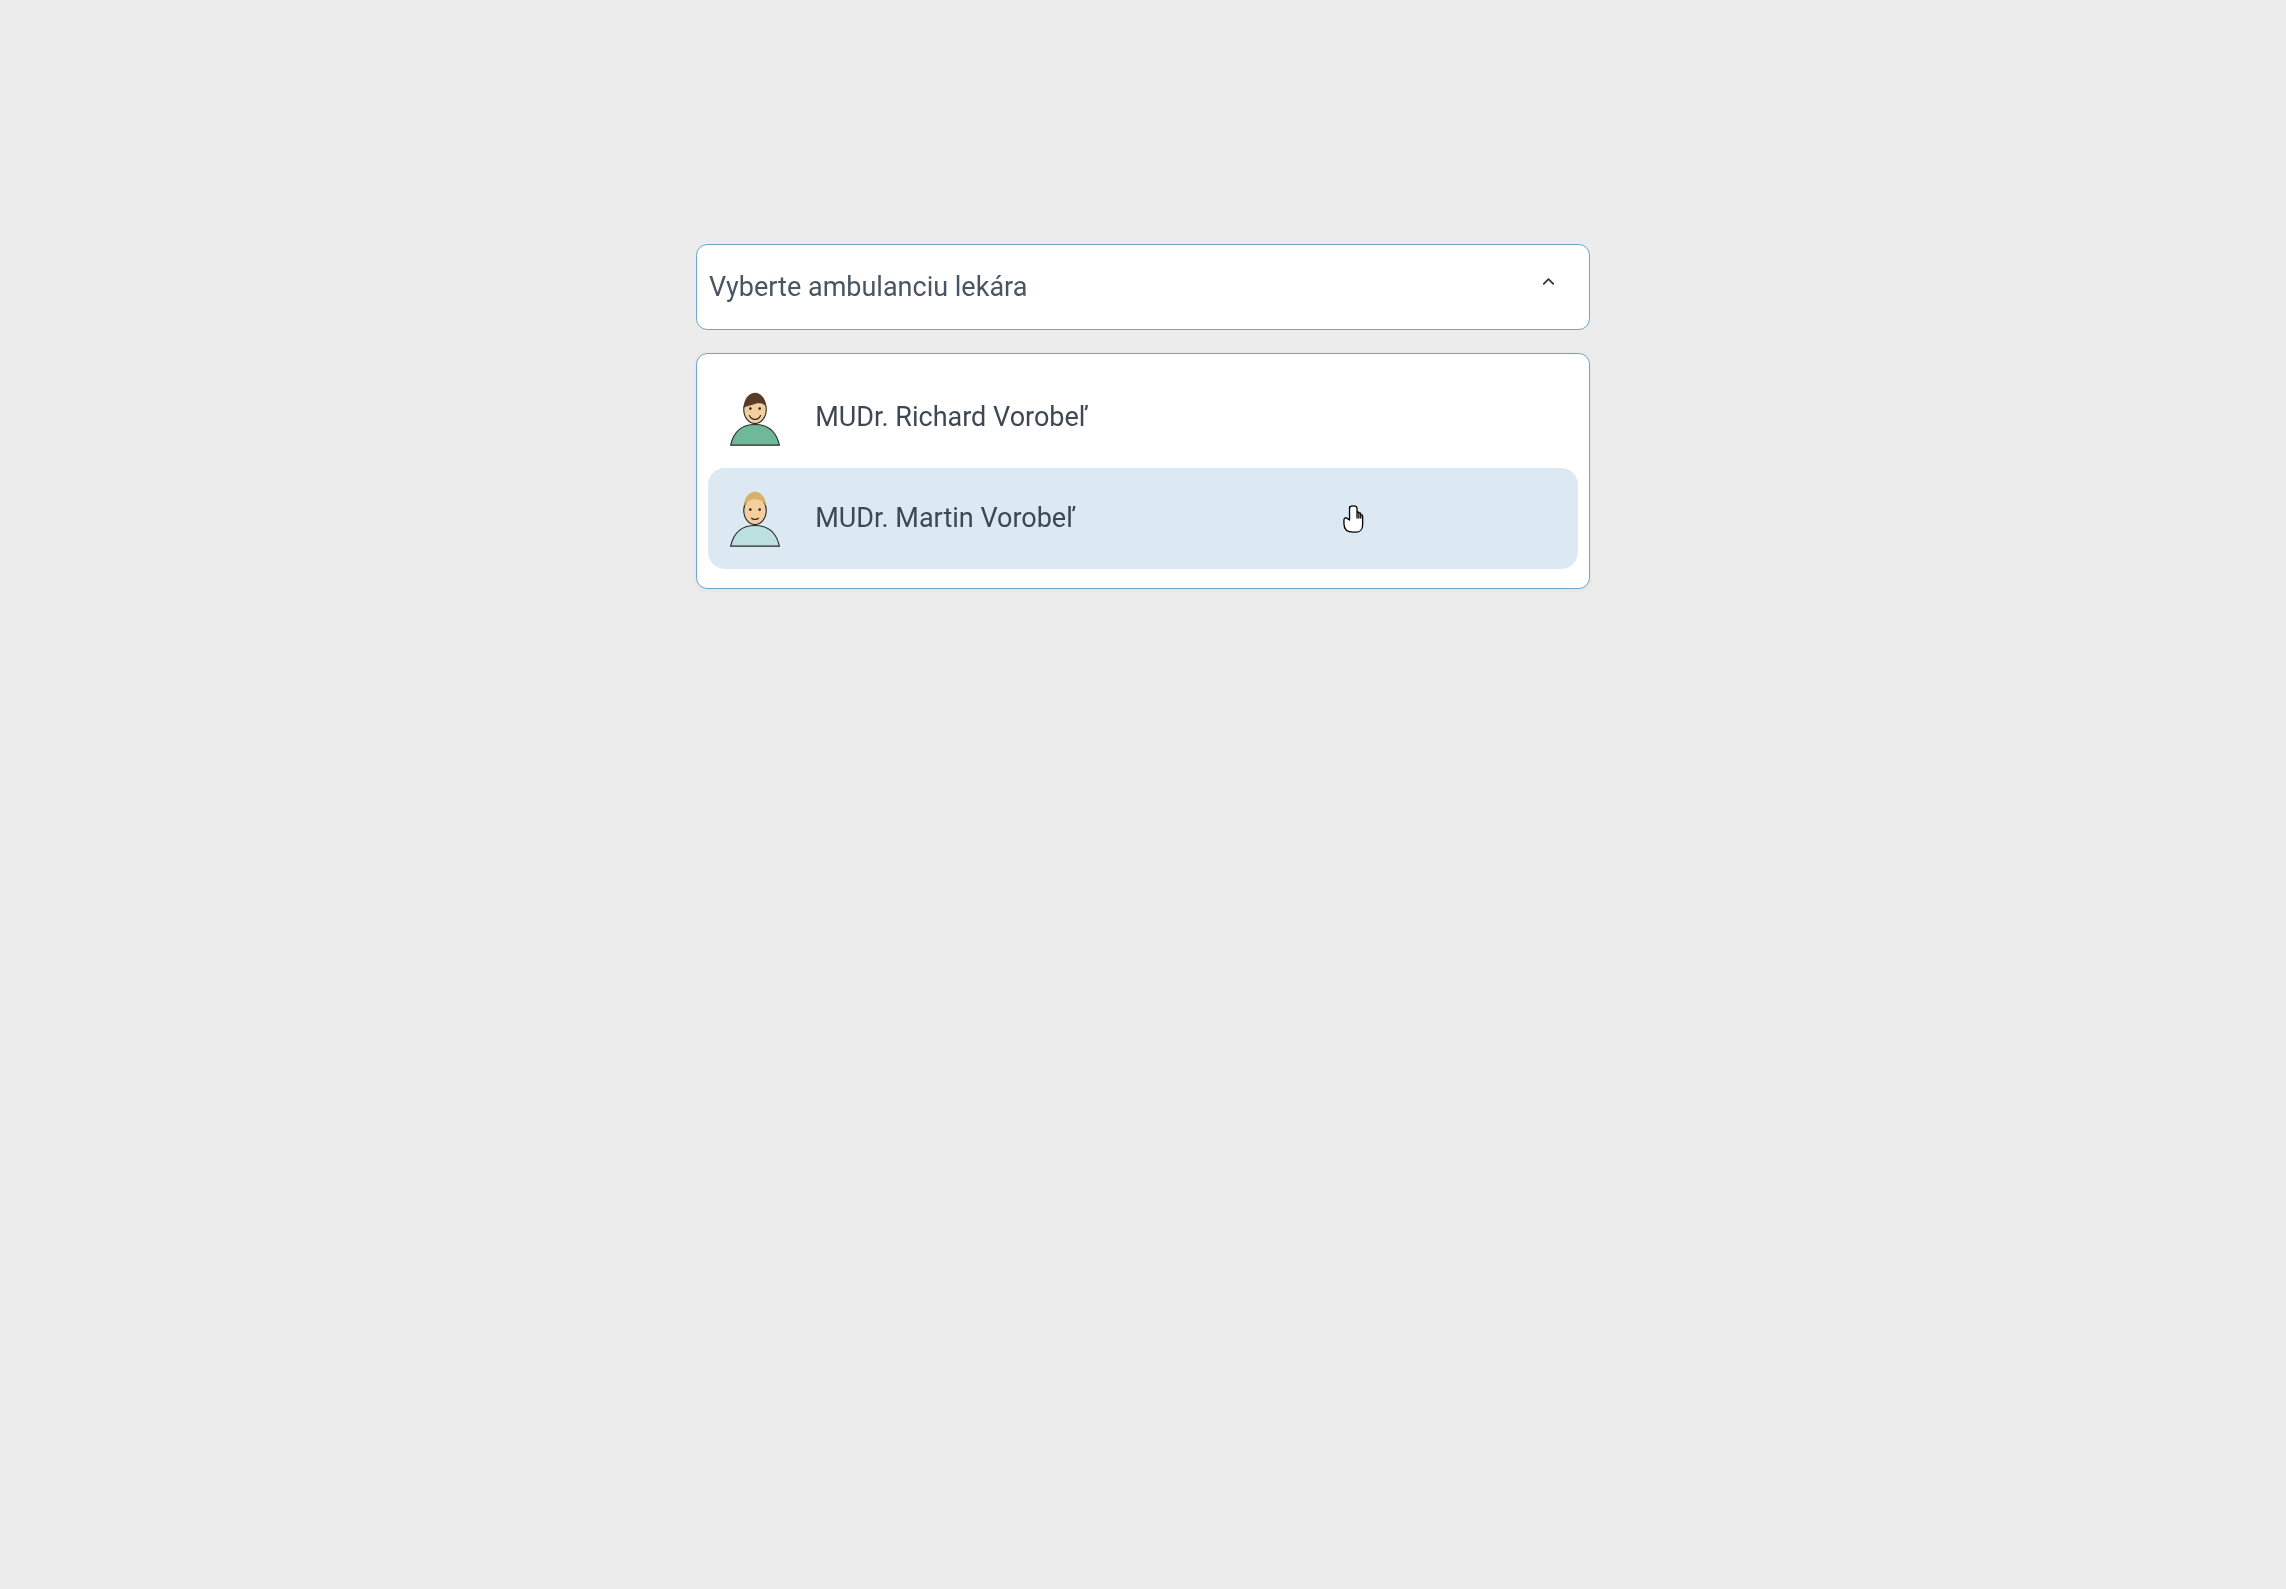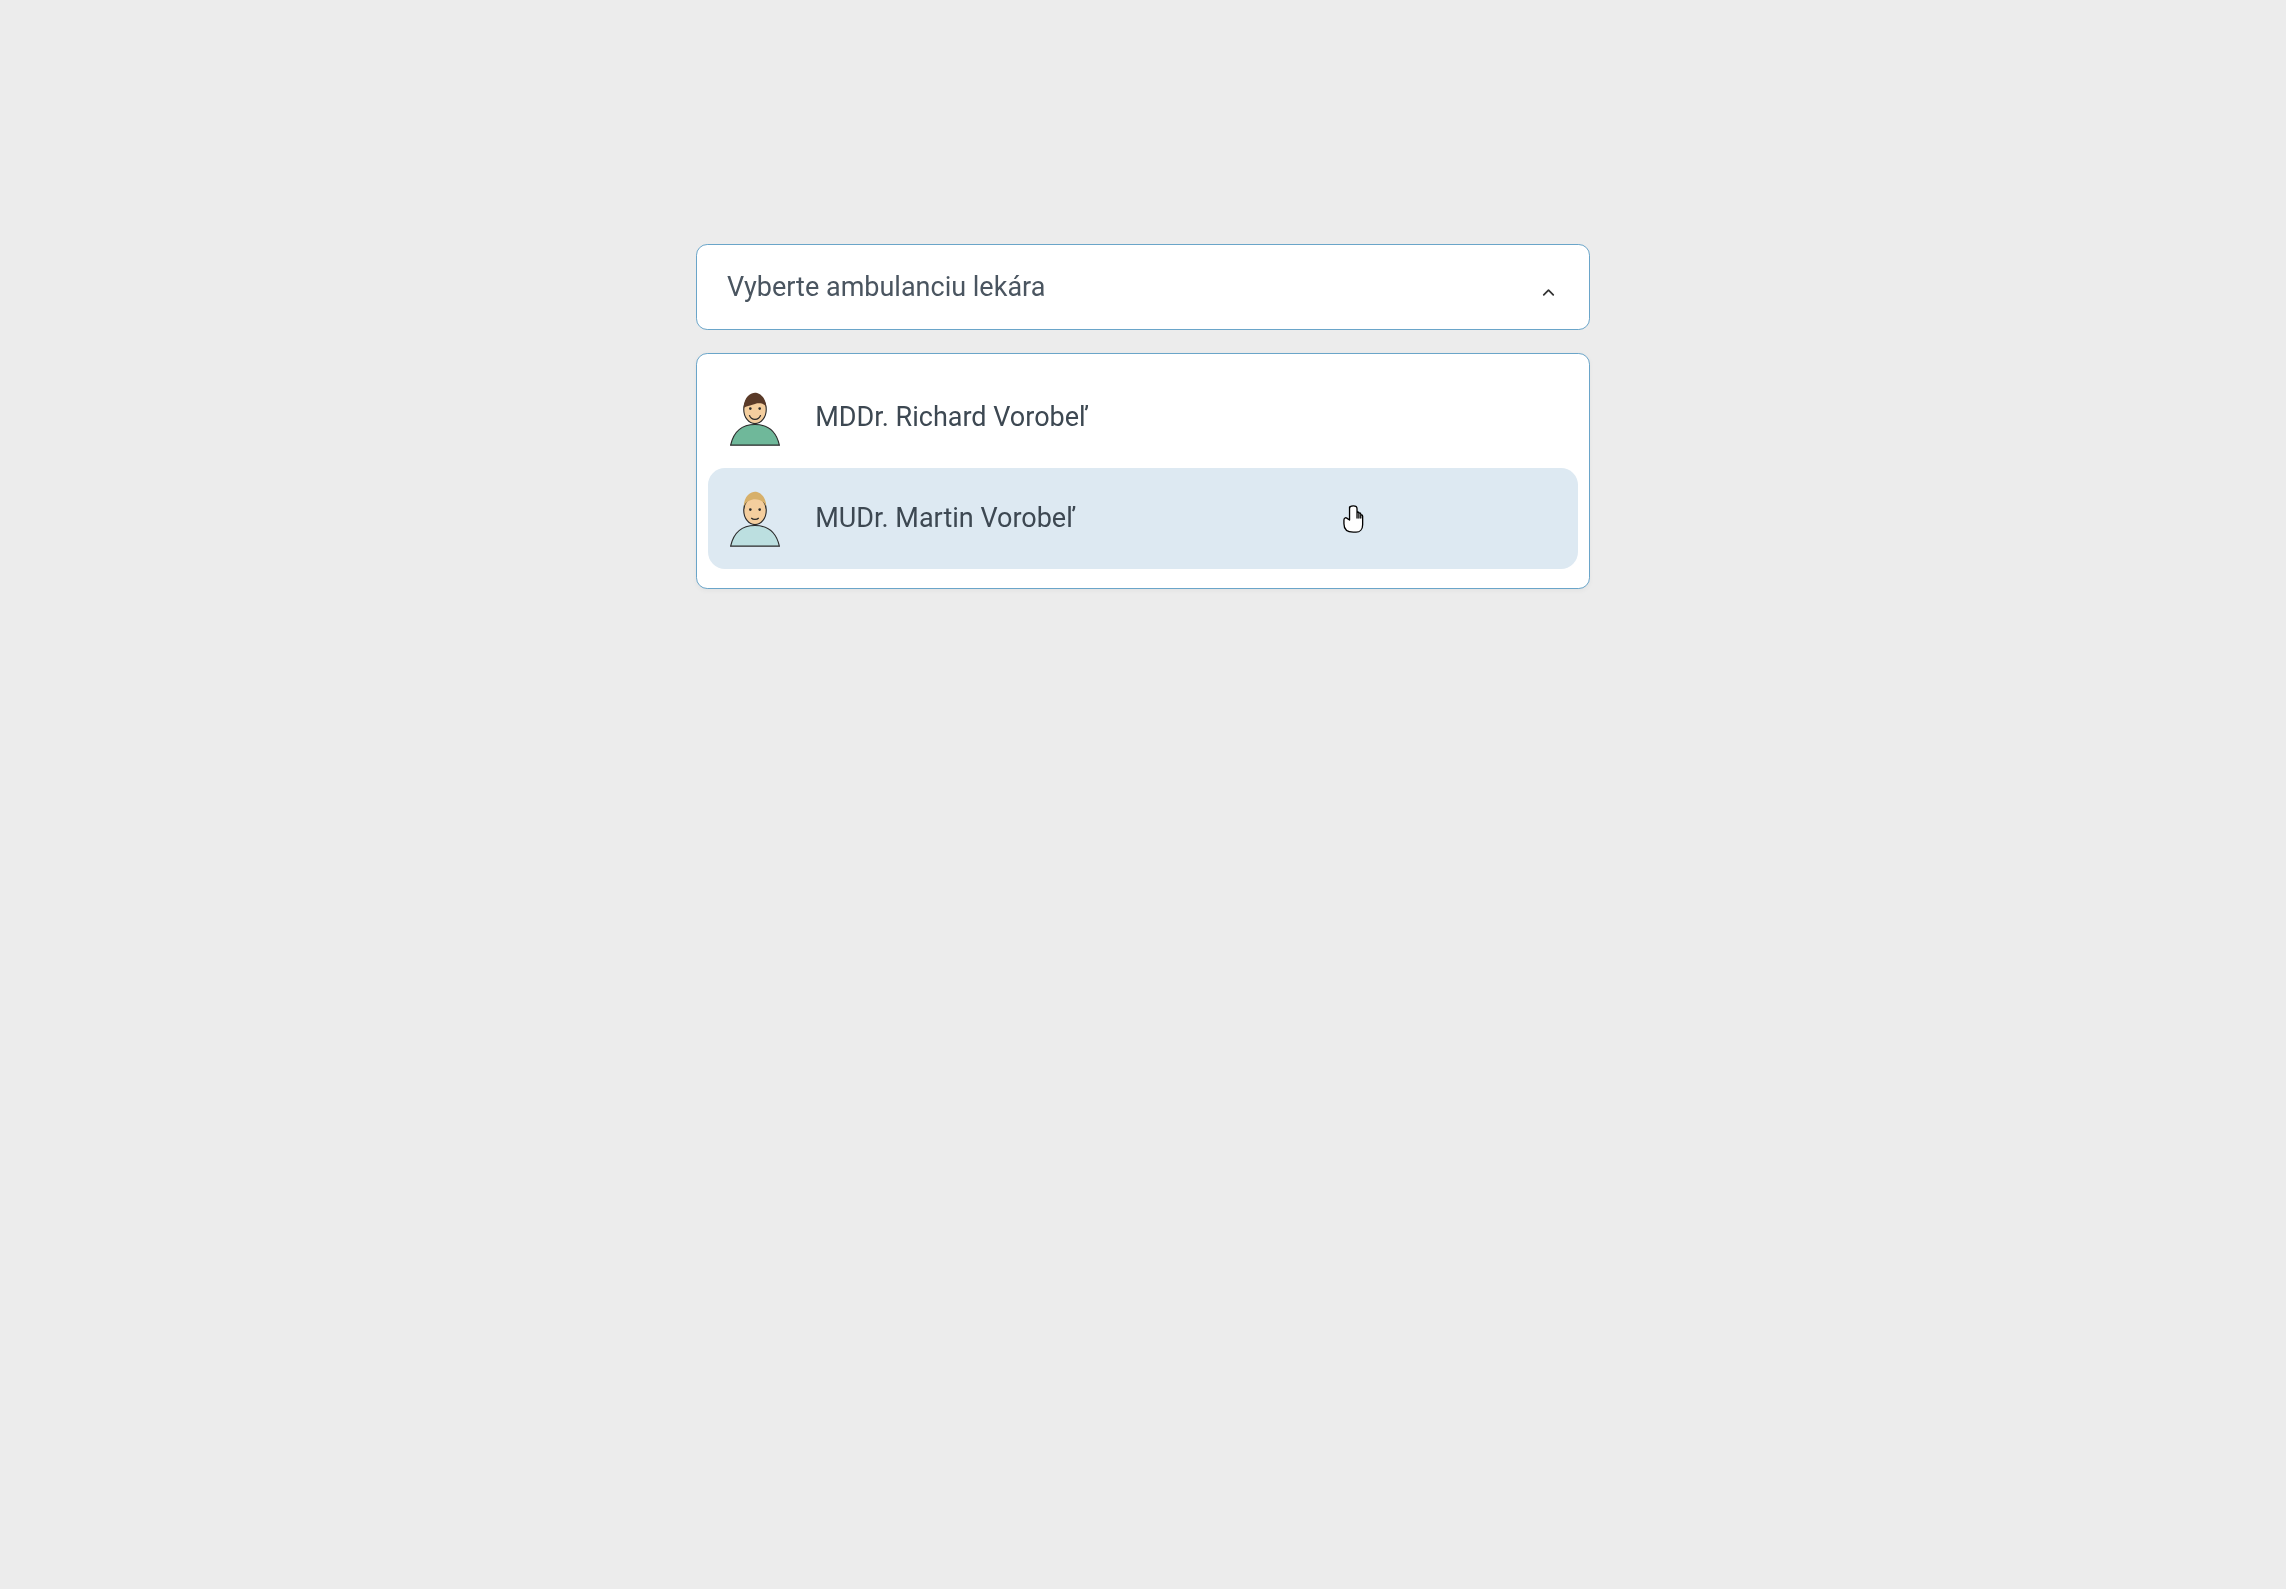--- a/index.html
+++ b/index.html
@@ -12,23 +12,23 @@
     align-items: flex-start;
     padding-top: 244px;
   }
   .container {
     width: 894px;
   }
   .dropdown-header {
     background: #ffffff;
     border: 0.9px solid #6aa5c9;
     border-radius: 11.2px;
-    padding: 26px 30px 26px 30px;
+    padding: 26px 30px 26px 12px;
     display: flex;
-    align-items: flex-end;
+    align-items: flex-start;
     justify-content: space-between;
     cursor: pointer;
     margin-bottom: 22.5px;
   }
   .dropdown-label {
     font-size: 27px;
     color: #4a5560;
     font-weight: 400;
   }
   .chevron {
@@ -100,21 +100,21 @@
         <svg viewBox="0 0 64 64">
           <path d="M6 62 C10 44 22 40 32 40 C42 40 54 44 58 62 Z" fill="#6fb89a"></path>
           <path d="M6 62 C10 44 22 40 32 40 C42 40 54 44 58 62 Z" fill="none" stroke="#2a2a2a" stroke-width="1.2"></path>
           <ellipse cx="32" cy="24" rx="12" ry="15" fill="#f4ce9e" stroke="#2a2a2a" stroke-width="1.2"></ellipse>
           <path d="M20 22 C20 10 28 6 32 6 C36 6 44 10 44 22 C44 20 40 16 32 18 C24 20 20 22 20 22 Z" fill="#5a3a28"></path>
           <path d="M26 30 C28 36 36 36 38 30" fill="none" stroke="#2a2a2a" stroke-width="1.4"></path>
           <circle cx="27" cy="23" r="1.4" fill="#2a2a2a"></circle>
           <circle cx="37" cy="23" r="1.4" fill="#2a2a2a"></circle>
         </svg>
       </span>
-      <span class="option-label">MDDr. Richard Vorobeľ</span>
+      <span class="option-label">MUDr. Richard Vorobeľ</span>
     </div>
 
     <div class="option hover">
       <span class="avatar">
         <svg viewBox="0 0 64 64">
           <path d="M6 62 C10 44 22 40 32 40 C42 40 54 44 58 62 Z" fill="#bcdfe0"></path>
           <path d="M6 62 C10 44 22 40 32 40 C42 40 54 44 58 62 Z" fill="none" stroke="#2a2a2a" stroke-width="1.2"></path>
           <ellipse cx="32" cy="24" rx="12" ry="15" fill="#f4ce9e" stroke="#2a2a2a" stroke-width="1.2"></ellipse>
           <path d="M20 20 C20 8 28 4 32 4 C36 4 44 8 44 20 C42 14 36 12 32 12 C28 12 22 14 20 20 Z" fill="#d7b06a"></path>
           <circle cx="27" cy="23" r="1.4" fill="#2a2a2a"></circle>

